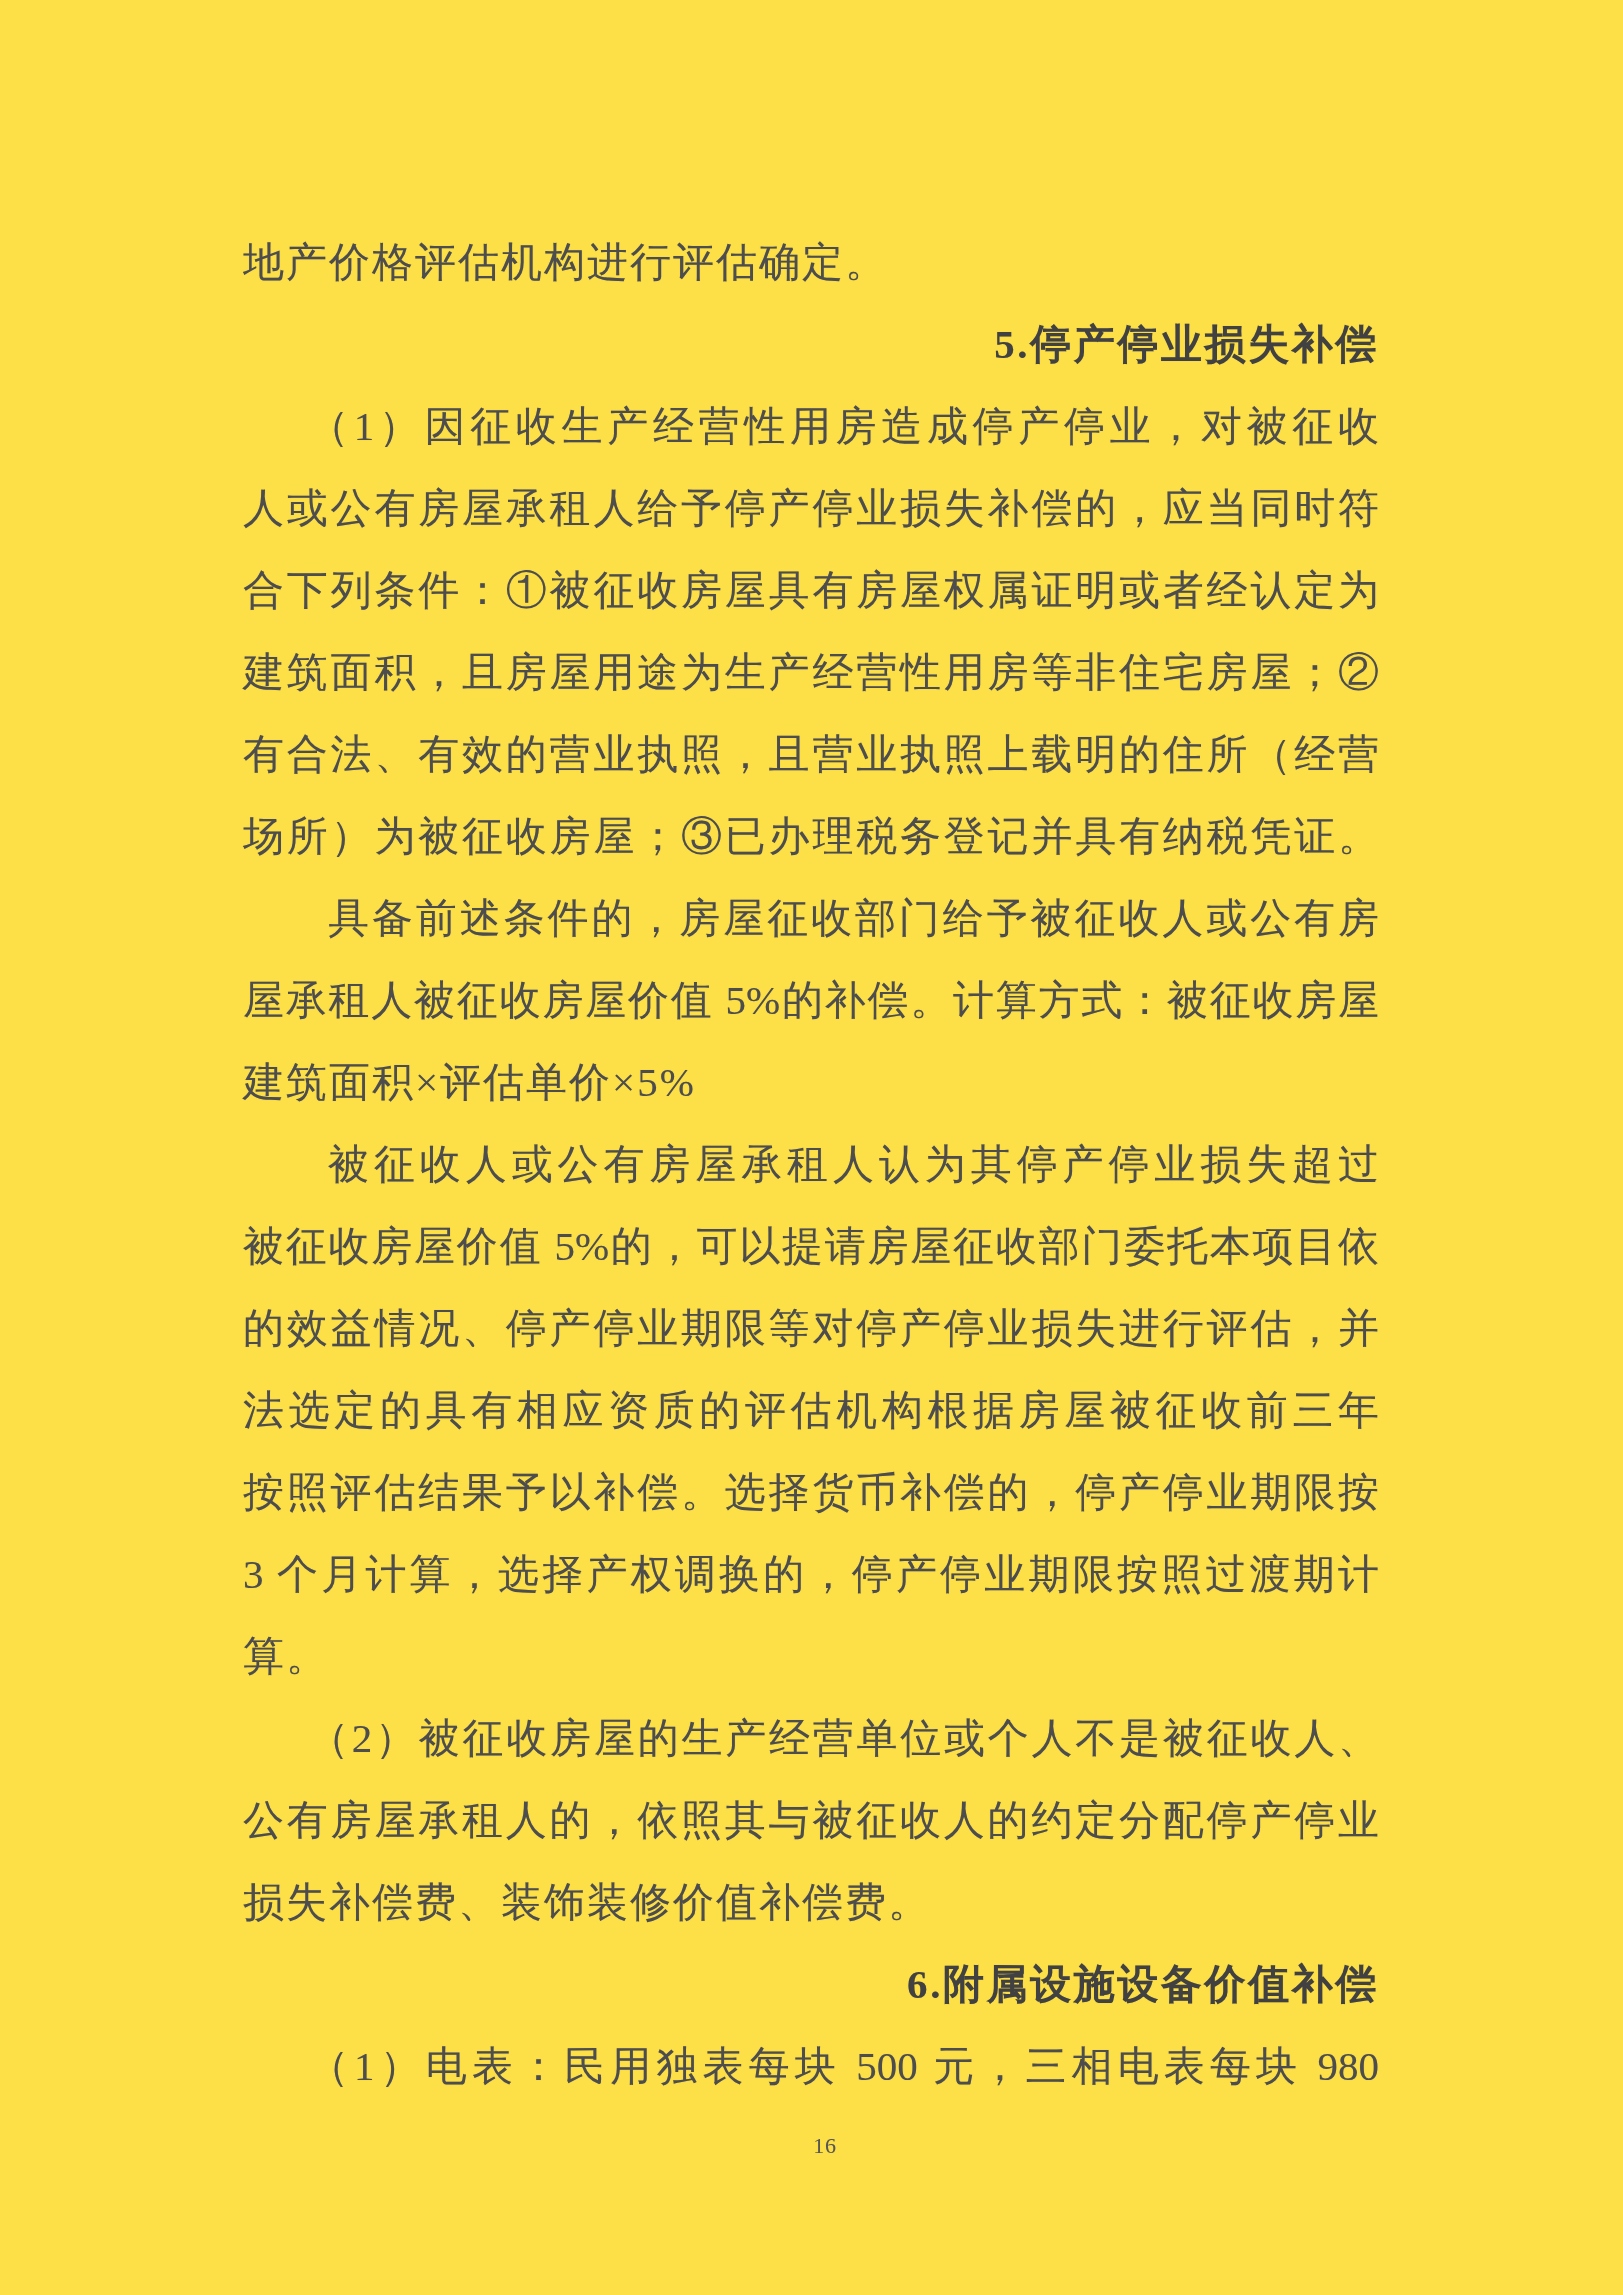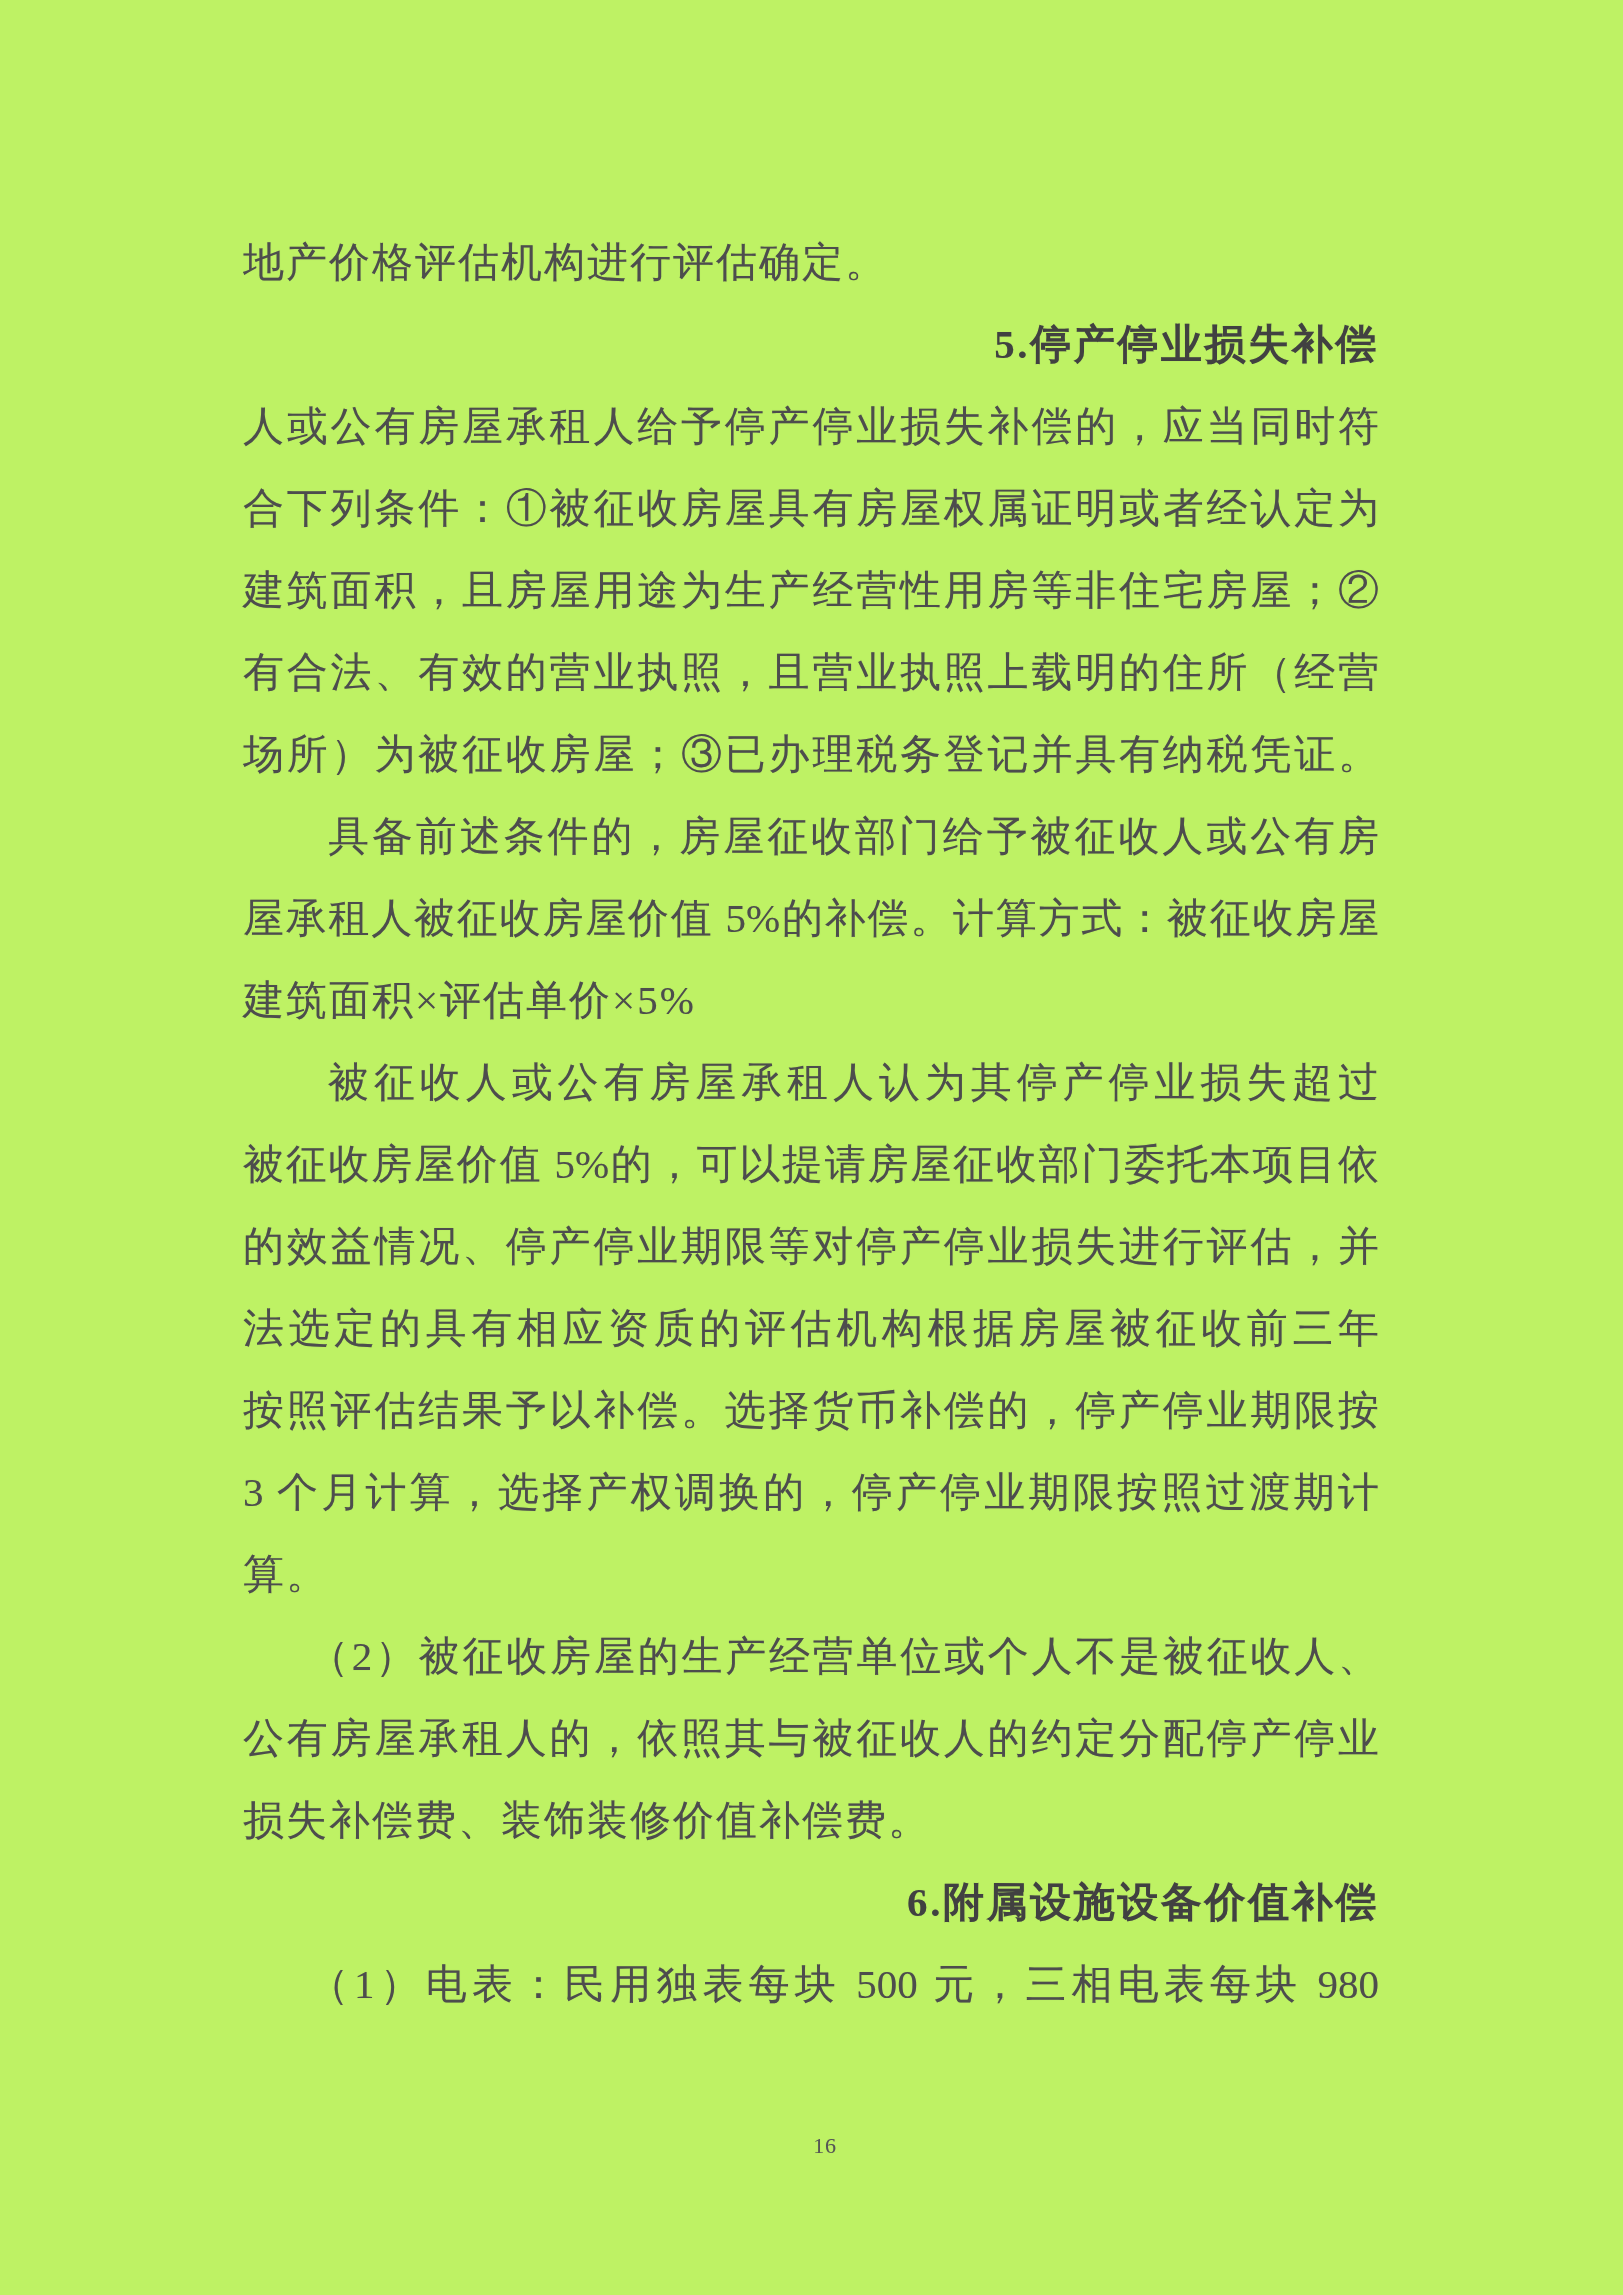--- a/index.html
+++ b/index.html
@@ -4,21 +4,21 @@
 <style>
   html, body {
     margin: 0;
     padding: 0;
     background: #ffffff;
   }
   .page {
     position: relative;
     width: 1623px;
     height: 2295px;
-    background: #bef264;
+    background: #fde047;
     overflow: hidden;
     font-family: "Liberation Serif", "DejaVu Serif", serif;
     color: #4d4d4d;
   }
   .text-block {
     position: absolute;
     left: 243px;
     top: 221px;
     width: 1136px;
   }
@@ -67,20 +67,21 @@
     text-shadow: 0 0 0.7px rgba(90,90,90,0.3);
   }
 </style>
 </head>
 <body>
 
 <div class="page">
   <div class="text-block">
     <div class="line end">地产价格评估机构进行评估确定。</div>
     <div class="line h">5.停产停业损失补偿</div>
+    <div class="line j ind-p">（1）因征收生产经营性用房造成停产停业，对被征收</div>
     <div class="line j">人或公有房屋承租人给予停产停业损失补偿的，应当同时符</div>
     <div class="line j">合下列条件：①被征收房屋具有房屋权属证明或者经认定为</div>
     <div class="line j">建筑面积，且房屋用途为生产经营性用房等非住宅房屋；②</div>
     <div class="line j">有合法、有效的营业执照，且营业执照上载明的住所（经营</div>
     <div class="line j">场所）为被征收房屋；③已办理税务登记并具有纳税凭证。</div>
     <div class="line j ind">具备前述条件的，房屋征收部门给予被征收人或公有房</div>
     <div class="line j">屋承租人被征收房屋价值 5%的补偿。计算方式：被征收房屋</div>
     <div class="line end">建筑面积×评估单价×5%</div>
     <div class="line j ind">被征收人或公有房屋承租人认为其停产停业损失超过</div>
     <div class="line j">被征收房屋价值 5%的，可以提请房屋征收部门委托本项目依</div>

